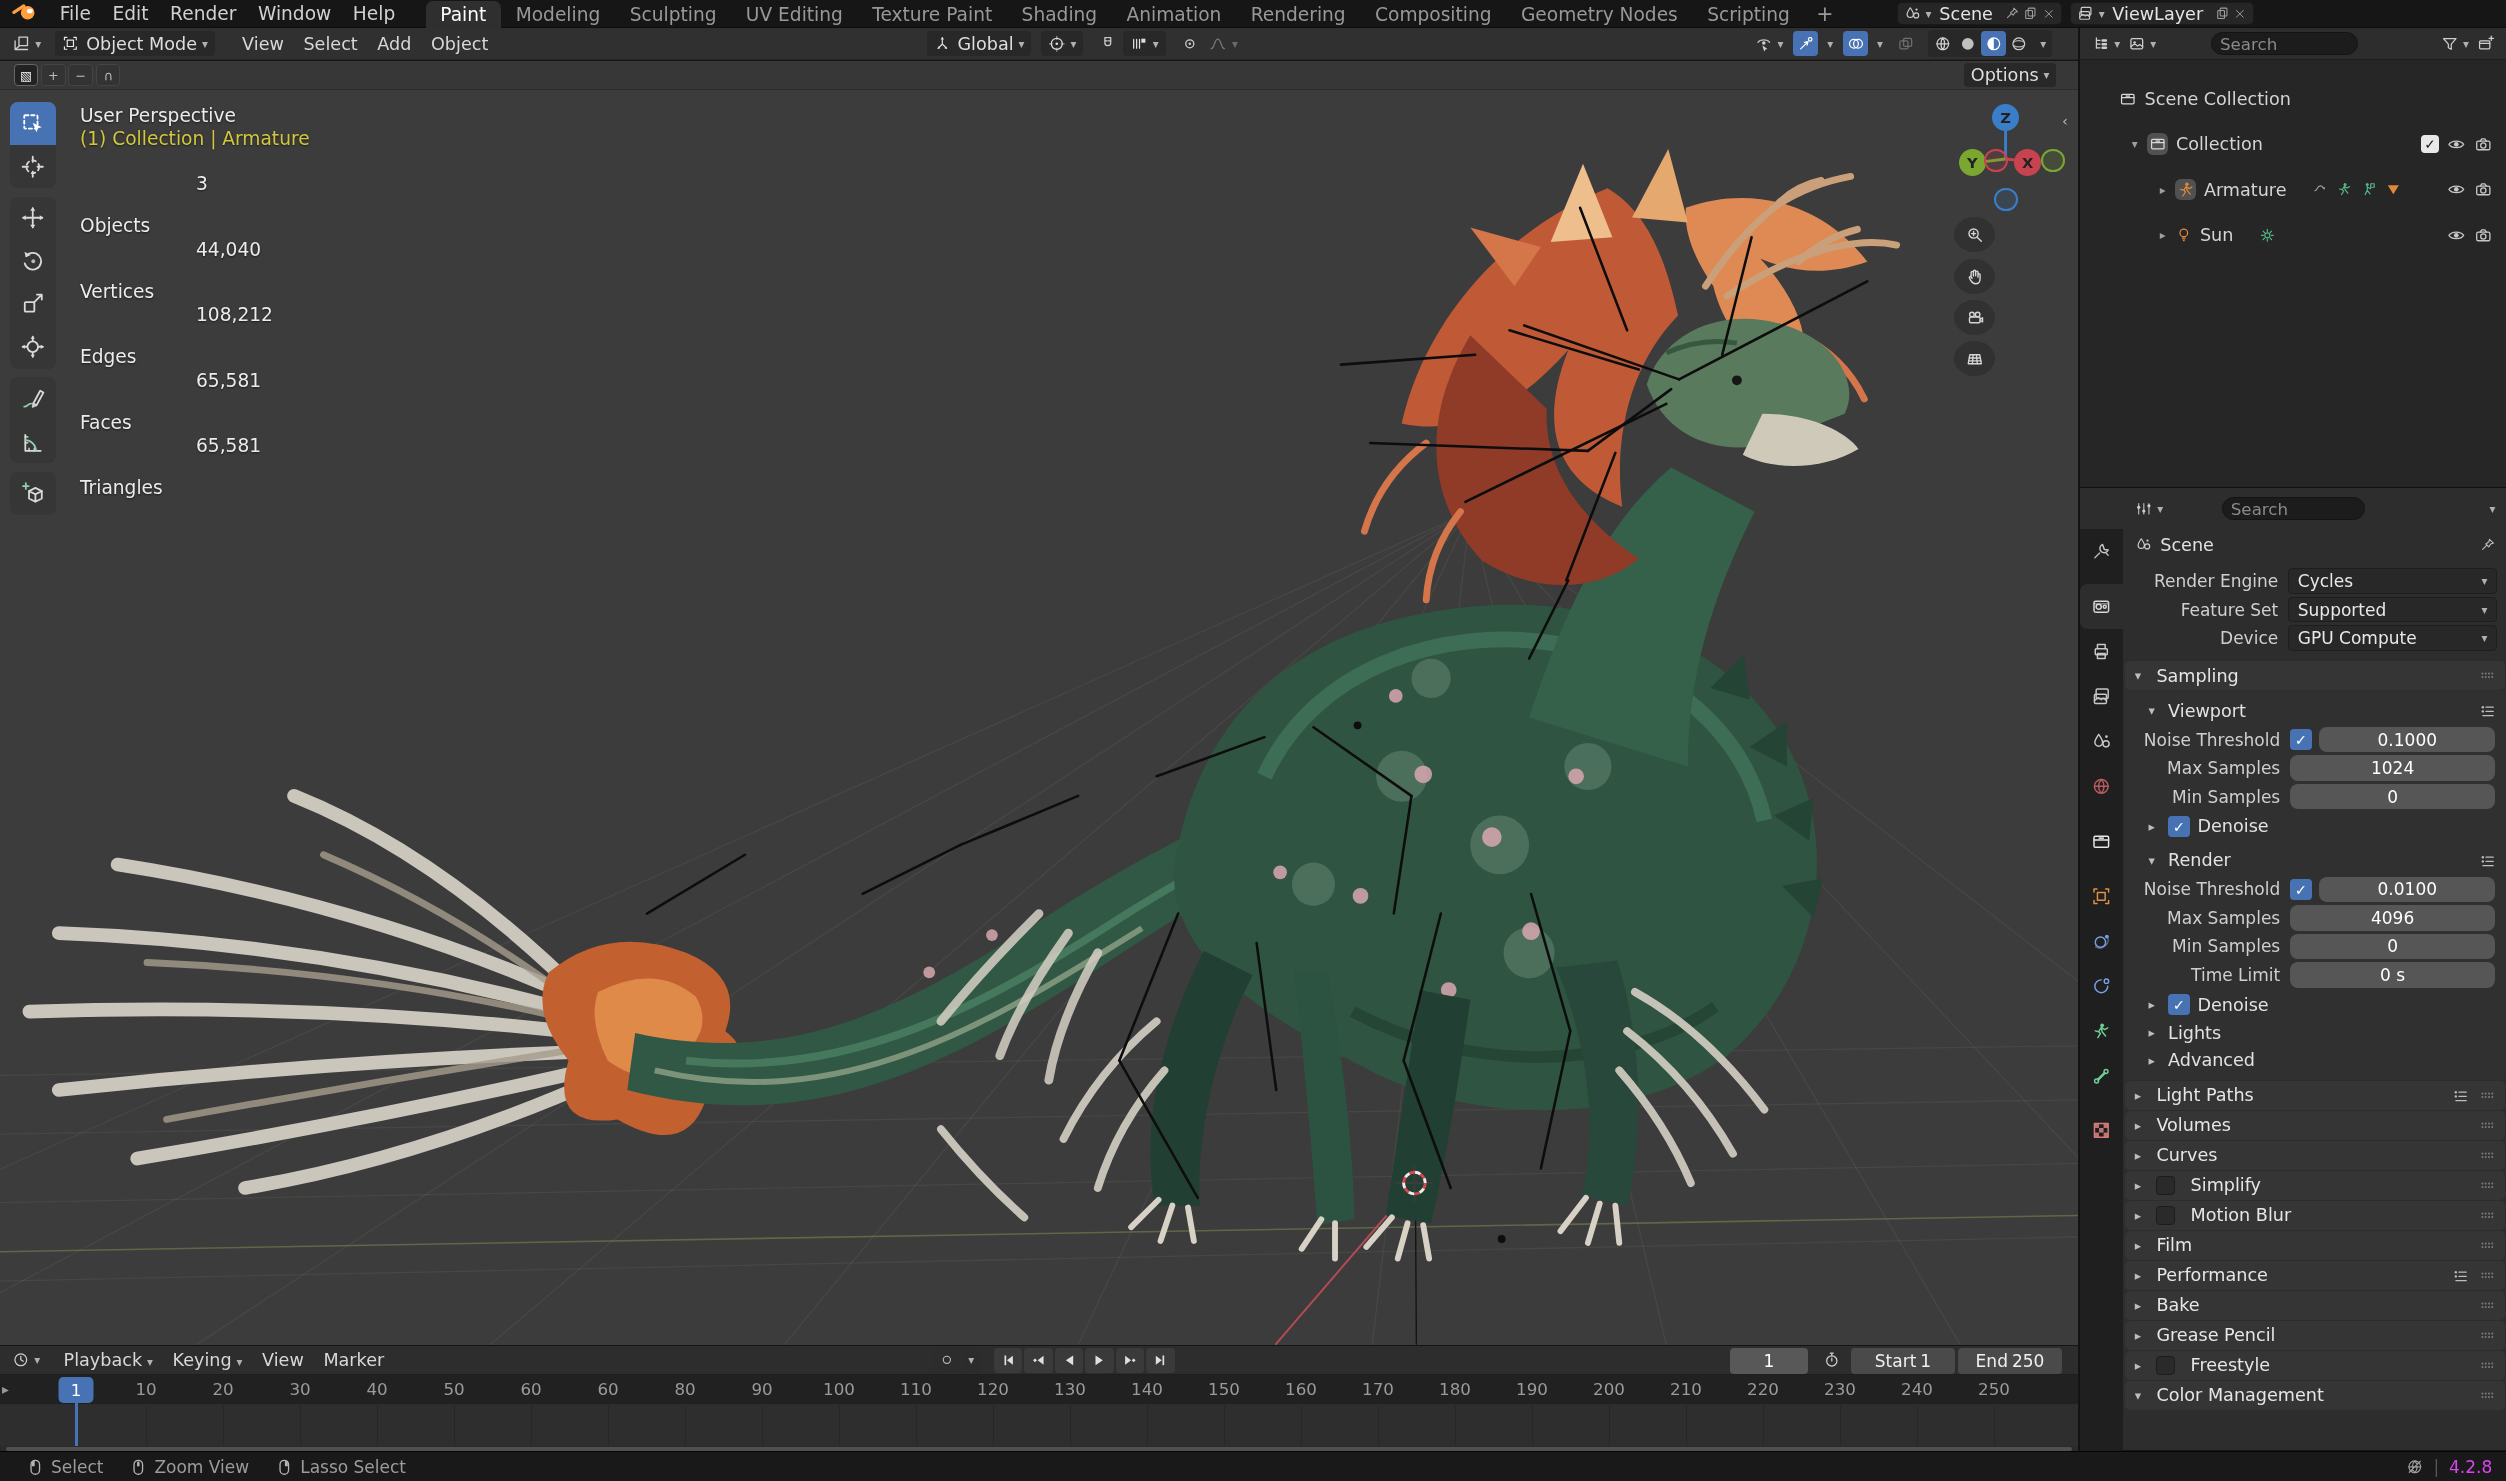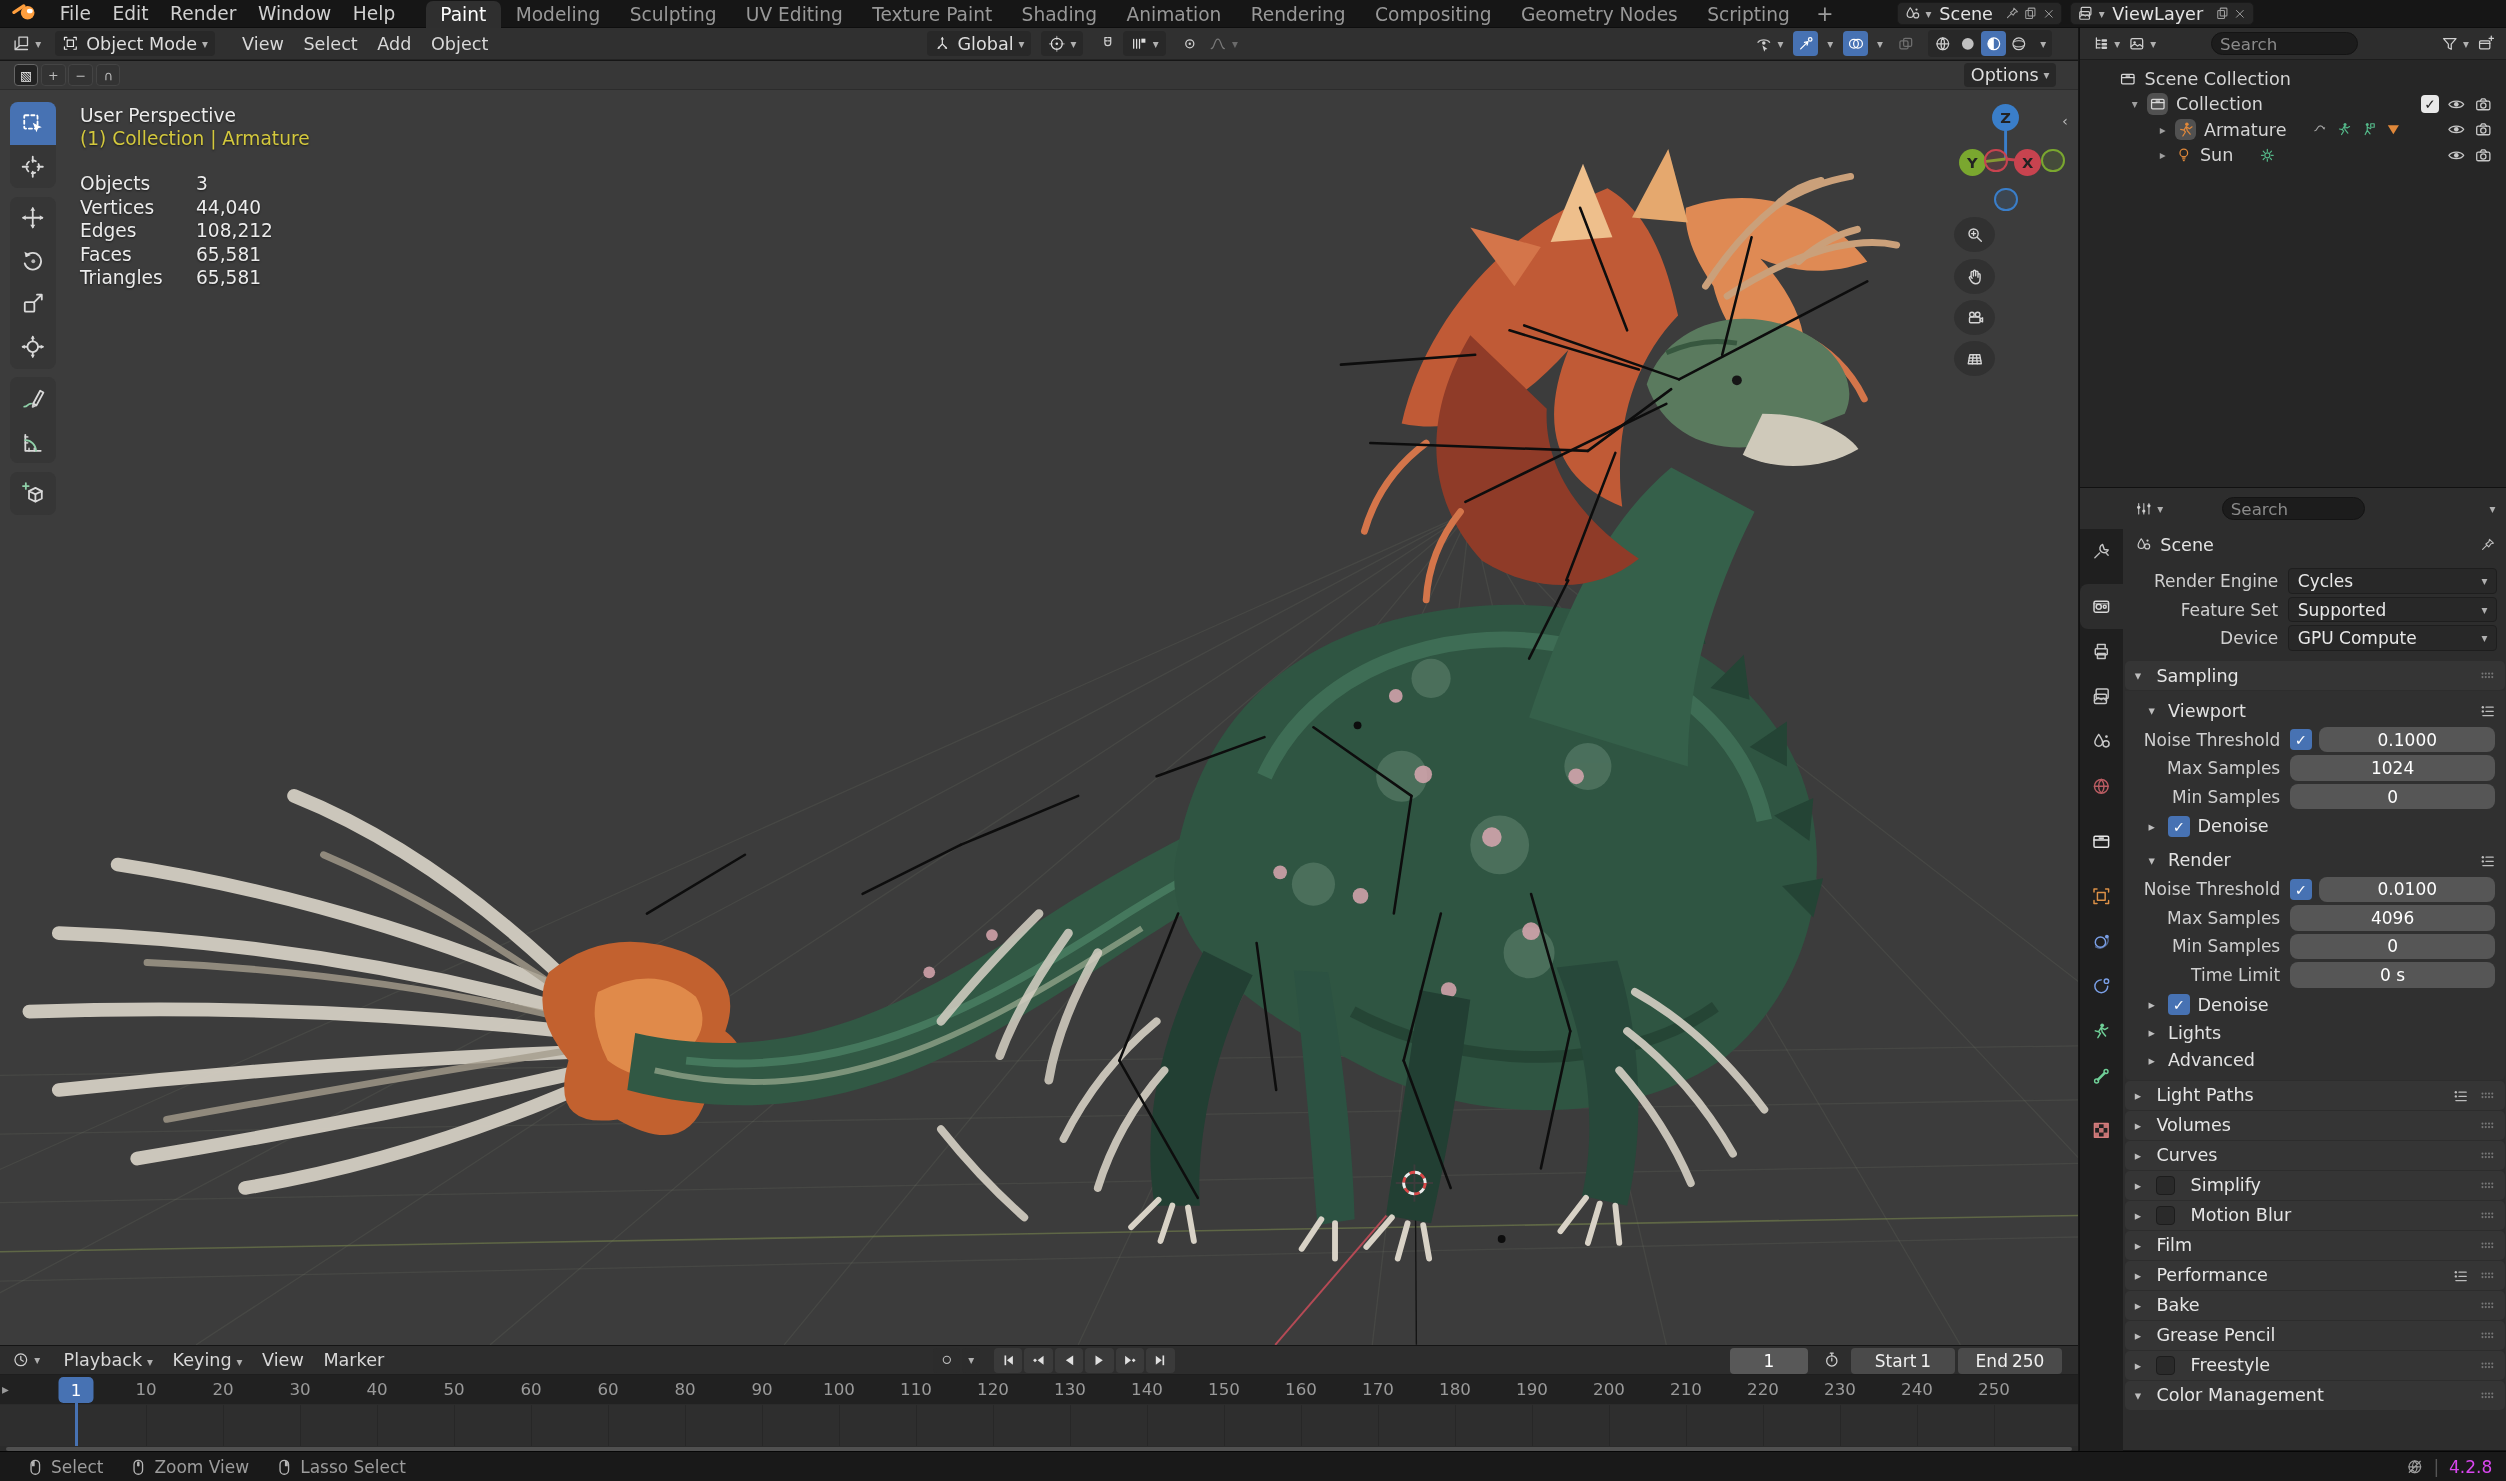--- a/index.html
+++ b/index.html
@@ -38,35 +38,35 @@
 #vp-toolbar .tool.first { border-radius:7.8px 7.8px 0 0; }
 #vp-toolbar .tool.last { border-radius:0 0 7.8px 7.8px; }
 #vp-toolbar .tool.only { border-radius:7.8px; }
 #vp-toolbar .tool.on { background:#4772b3; color:#fff; }
 #vp-toolbar .gap { height:8.8px; }
 
 #vp-stats { position:absolute; left:80px; top:13.7px; font-size:18.6px; line-height:23.5px; color:#ececec; text-shadow:0 1px 2px rgba(0,0,0,.55); }
 #vp-stats .ctx { color:#d3c83d; }
 #vp-stats .tbl { margin-top:21.6px; }
 .statrow { display:flex; }
-.statrow .sl { width:116px; }
+.statrow .sl { width:116px;margin-top:42px; }
 .statrow .sv { }
 
 #gizmo { position:absolute; left:1941px; top:7.8px; width:137px; height:118px; }
 #gizmo .ball { position:absolute; width:27.4px; height:27.4px; border-radius:50%; font-size:14.7px; font-weight:bold; color:#222; display:flex; align-items:center; justify-content:center; }
 #gizmo .hollow { position:absolute; width:23.5px; height:23.5px; border-radius:50%; border:2.5px solid; }
 .navbtn { position:absolute; left:1954px; width:41px; height:35px; border-radius:50%; background:rgba(35,35,35,.45); color:#d5d5d5; display:flex; align-items:center; justify-content:center; }
 #vp-sidebar-tab { position:absolute; left:2062px; top:21.6px; color:#bbb; font-size:14.7px; }
 
 
 #outliner { position:absolute; left:2079px; top:28px; width:427px; height:459px; background:#262626; border-left:1px solid #111; }
 #ol-header { height:32px; background:#2d2d2d; border-bottom:1px solid #1d1d1d; display:flex; align-items:center; padding:0 7.8px; }
 .search { background:#1c1c1c; border:1px solid #141414; color:#ddd; border-radius:11.8px; height:23.5px; font-size:16.7px; outline:none; padding:0 7.8px; font-family:inherit; }
 .search::placeholder { color:#8a8a8a; }
-.olrow { display:flex; align-items:center; height:25.5px; font-size:17.6px; color:#d4d4d4; padding-right:9.8px; }
+.olrow { display:flex; align-items:center; height:25.5px; font-size:17.6px; color:#d4d4d4; padding-right:9.8px;margin-top:20px; }
 .olrow .exp { width:23.5px; color:#9f9f9f; font-size:11.8px; text-align:center; }
 .olrow .lab { margin-left:7.8px; }
 .olrow .sp { flex:1; }
 .iconbg { background:#515151; border-radius:5.9px; padding:2px; }
 .tgl { width:26.5px; display:flex; justify-content:center; color:#c7c7c7; }
 .cb { width:18.6px; height:18.6px; border-radius:3.9px; background:#e8e8e8; display:flex; align-items:center; justify-content:center; color:#222; font-size:13.7px; font-weight:bold; }
 
 
 #props { position:absolute; left:2079px; top:487px; width:427px; height:963px; background:#2d2d2d; border-left:1px solid #111; border-top:1px solid #111; }
 #ptabs { position:absolute; left:0; top:41px; width:43px; height:922px; background:#1f1f1f; }

